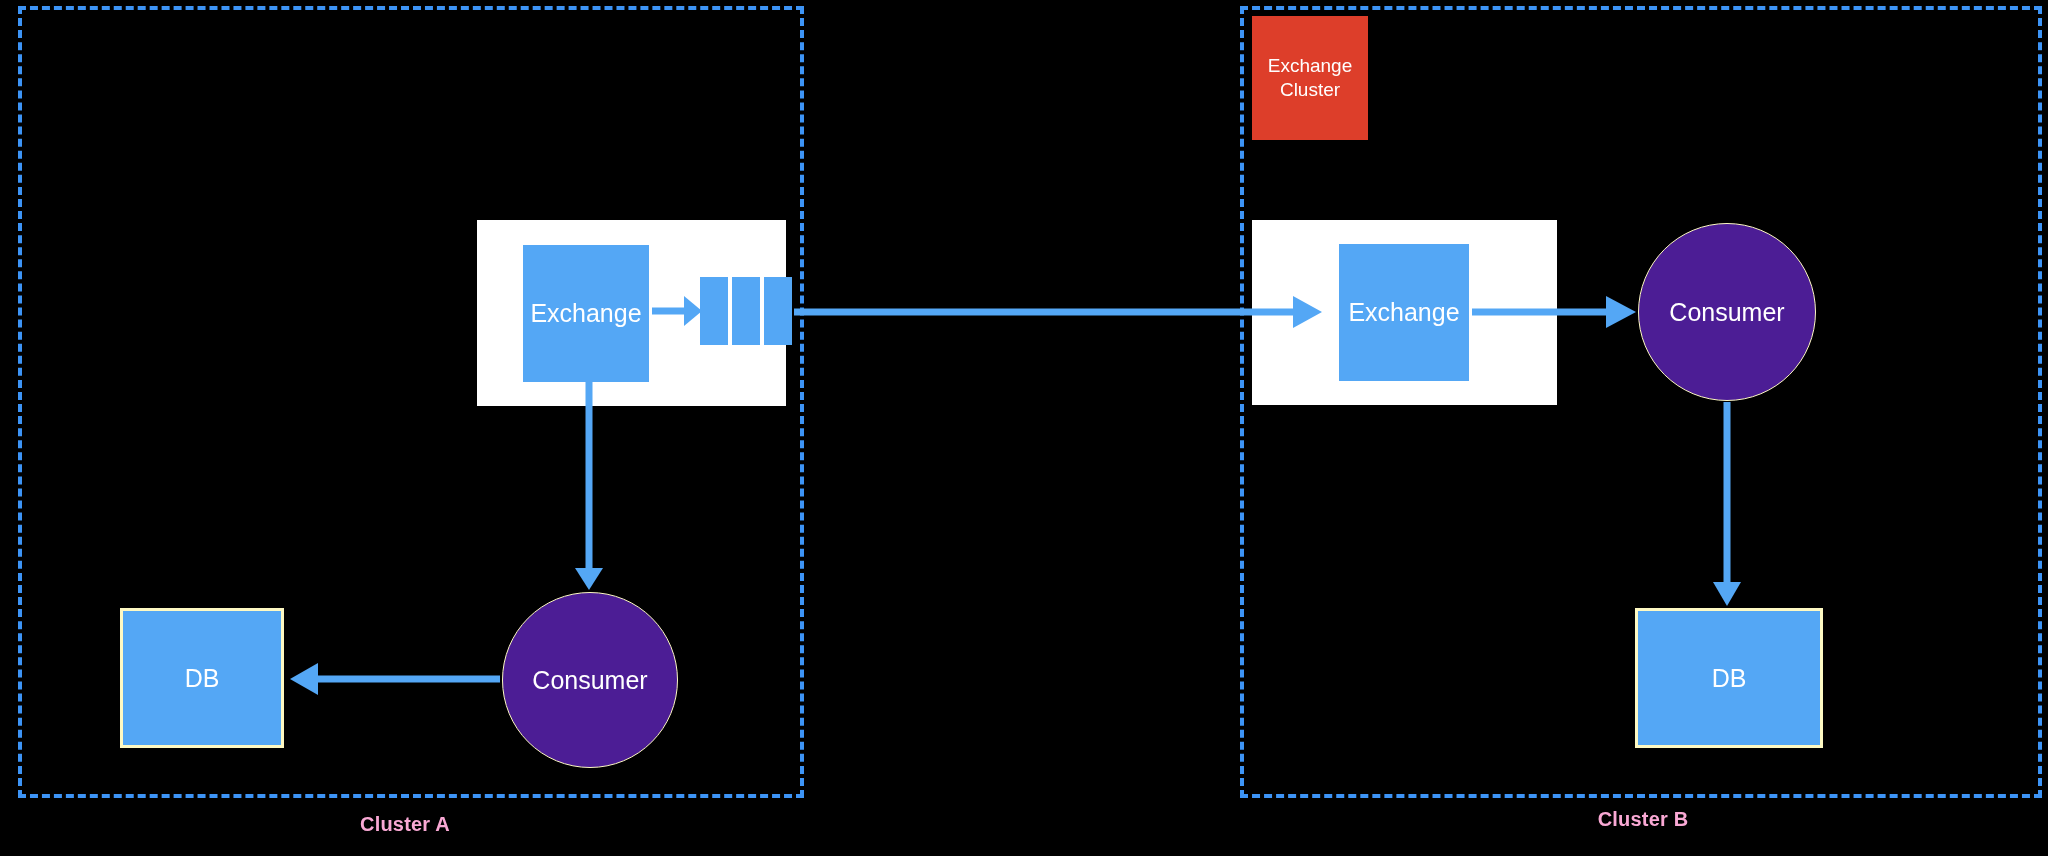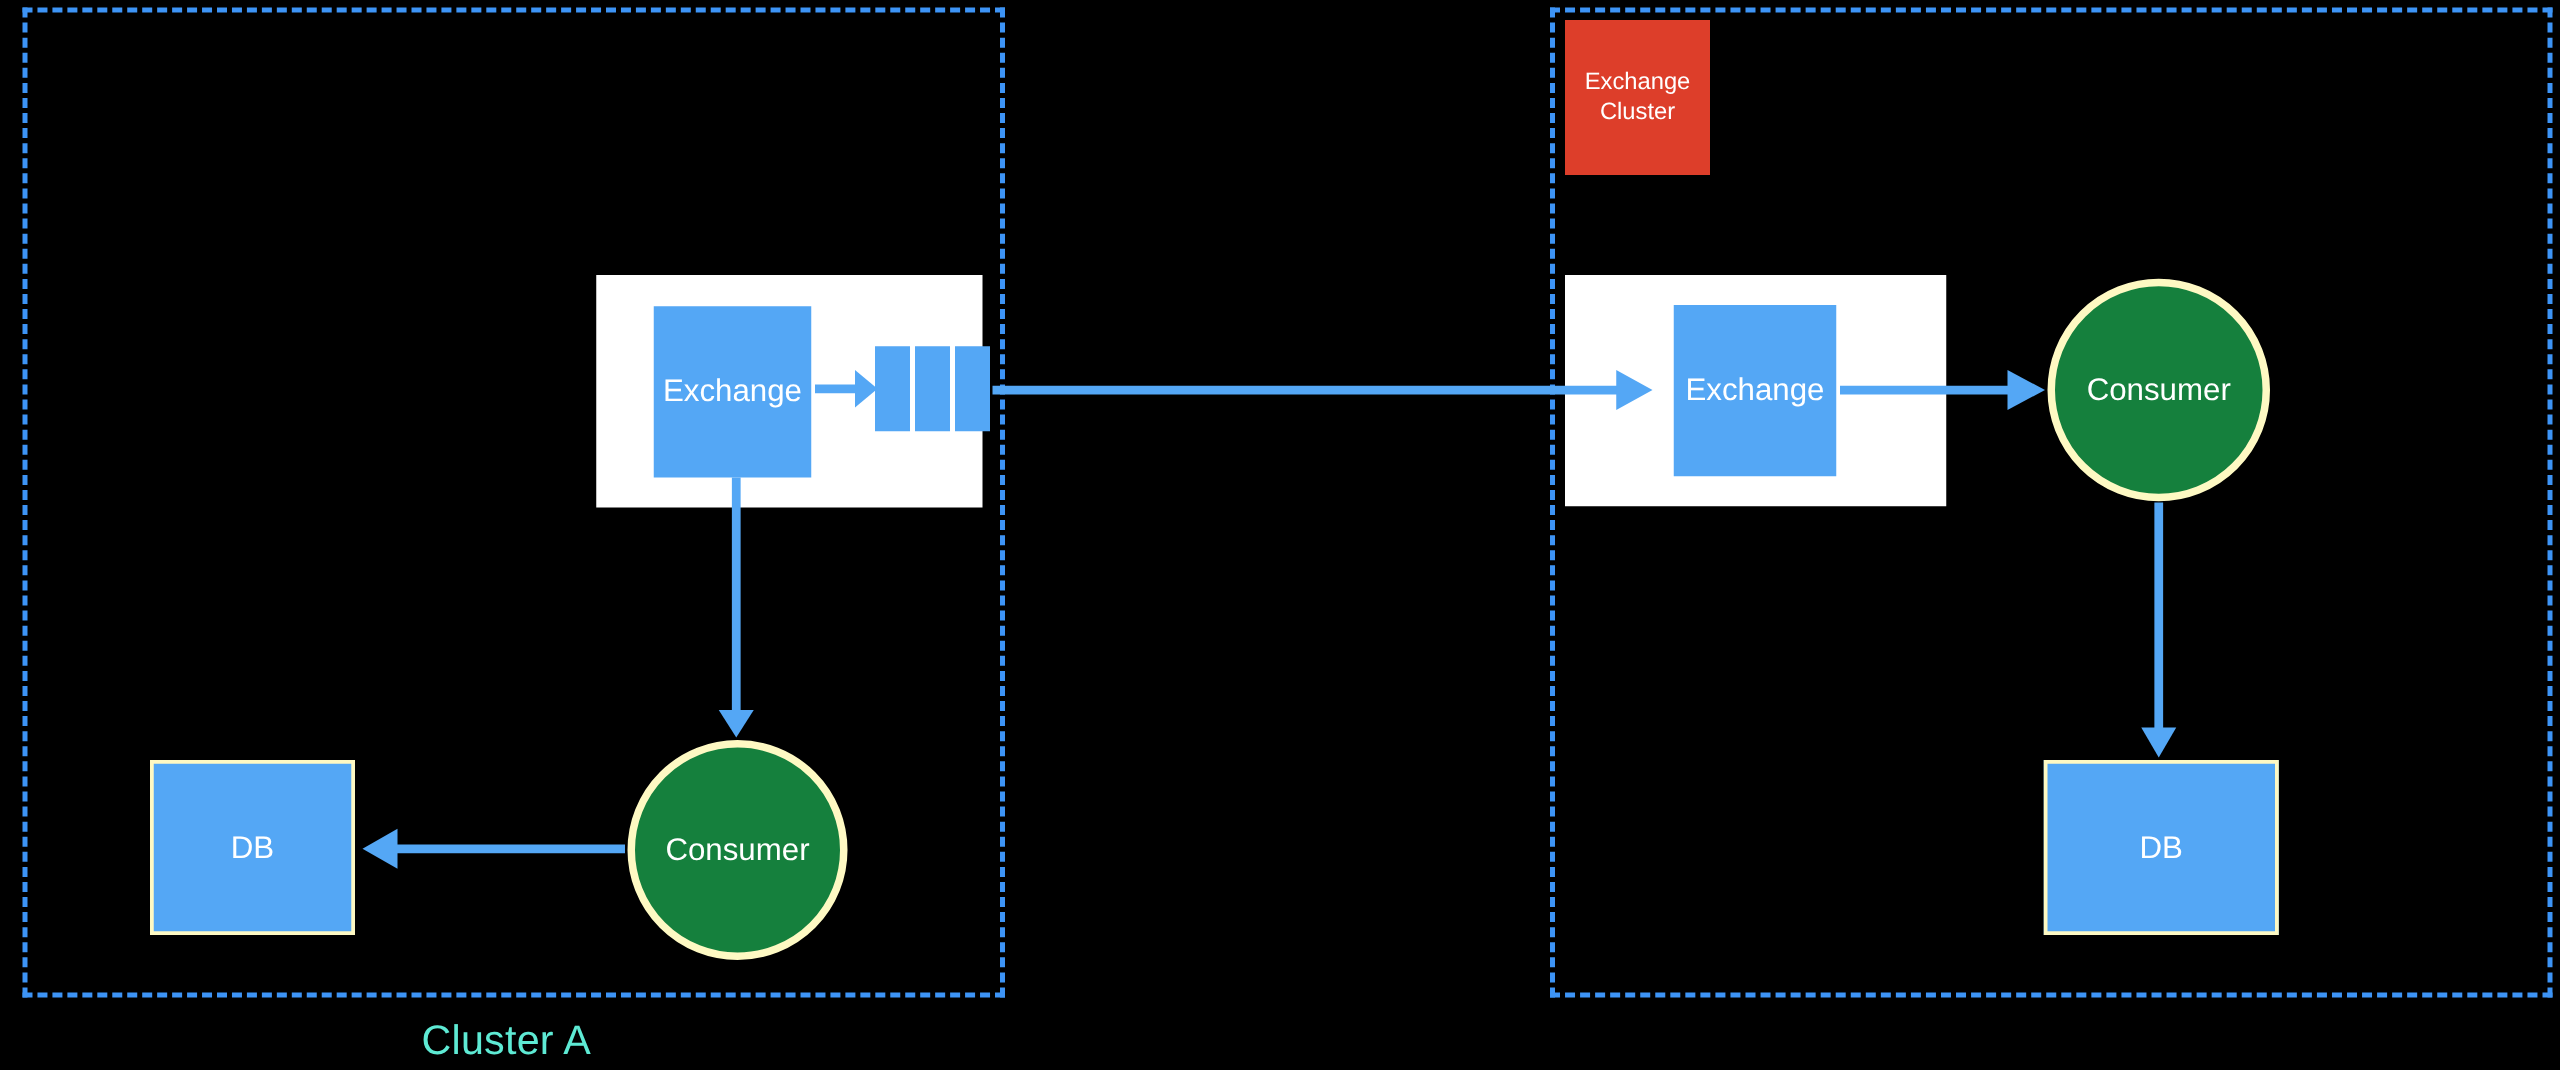--- a/index.html
+++ b/index.html
@@ -18,23 +18,23 @@
 
   
   .cluster-box {
     position: absolute;
     border: 4px dashed #3d94f6;
     box-sizing: border-box;
     background: transparent;
   }
   .cluster-label {
     position: absolute;
-    color: #5eead4;
-    font-size: 33px;
-    font-weight: 400;
+    color: #f9a8d4;
+    font-size: 20px;
+    font-weight: 700;
     text-align: center;
     white-space: nowrap;
     letter-spacing: 0.2px;
   }
 
   
   .broker-panel {
     position: absolute;
     background: #ffffff;
     box-sizing: border-box;
@@ -51,22 +51,22 @@
     color: #ffffff;
     font-size: 25px;
     font-weight: 400;
     white-space: nowrap;
   }
   .node-rect.outlined {
     border: 3px solid #fef9c3;
   }
   .node-circle {
     position: absolute;
-    background: #15803d;
-    border: 6px solid #fef9c3;
+    background: #4c1d95;
+    border: 1px solid #fef9c3;
     border-radius: 50%;
     box-sizing: border-box;
     display: flex;
     align-items: center;
     justify-content: center;
     color: #ffffff;
     font-size: 25px;
     font-weight: 400;
     white-space: nowrap;
   }
@@ -139,20 +139,21 @@
   </div>
 
   <div class="broker-panel" style="left:1252px; top:220px; width:305px; height:185px;"></div>
 
   <div class="node-rect" style="left:1339px; top:244px; width:130px; height:137px;">Exchange</div>
 
   <div class="node-circle" style="left:1638px; top:223px; width:178px; height:178px;">Consumer</div>
 
   <div class="node-rect outlined" style="left:1635px; top:608px; width:188px; height:140px;">DB</div>
 
+  <div class="cluster-label" style="left:1518px; top:808px; width:250px;">Cluster B</div>
 
   <svg id="wires" viewBox="0 0 2048 856" xmlns="http://www.w3.org/2000/svg">
 
     <g>
       <line class="wire" x1="652" y1="311" x2="686" y2="311"></line>
       <polygon class="head" points="684,296 702,311 684,326"></polygon>
     </g>
 
     <g>
       <line class="wire" x1="589" y1="382" x2="589" y2="570"></line>

